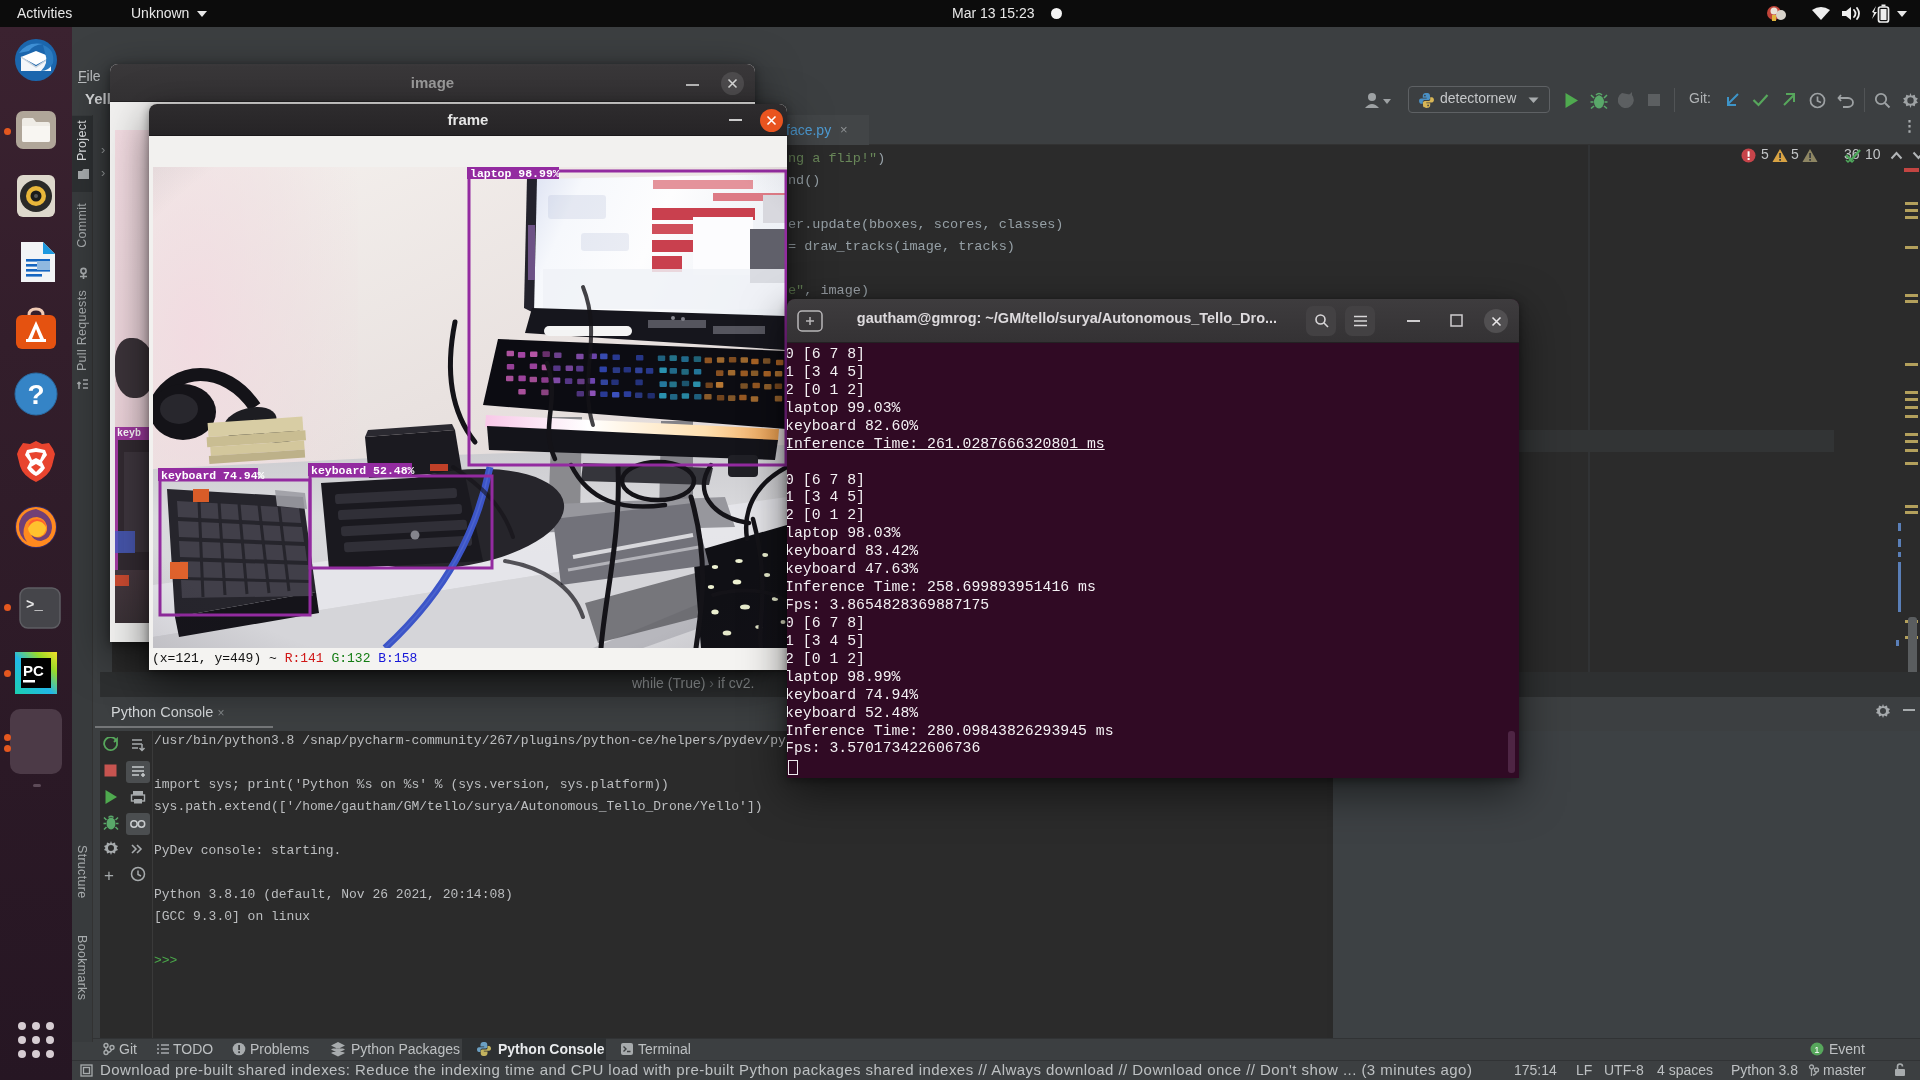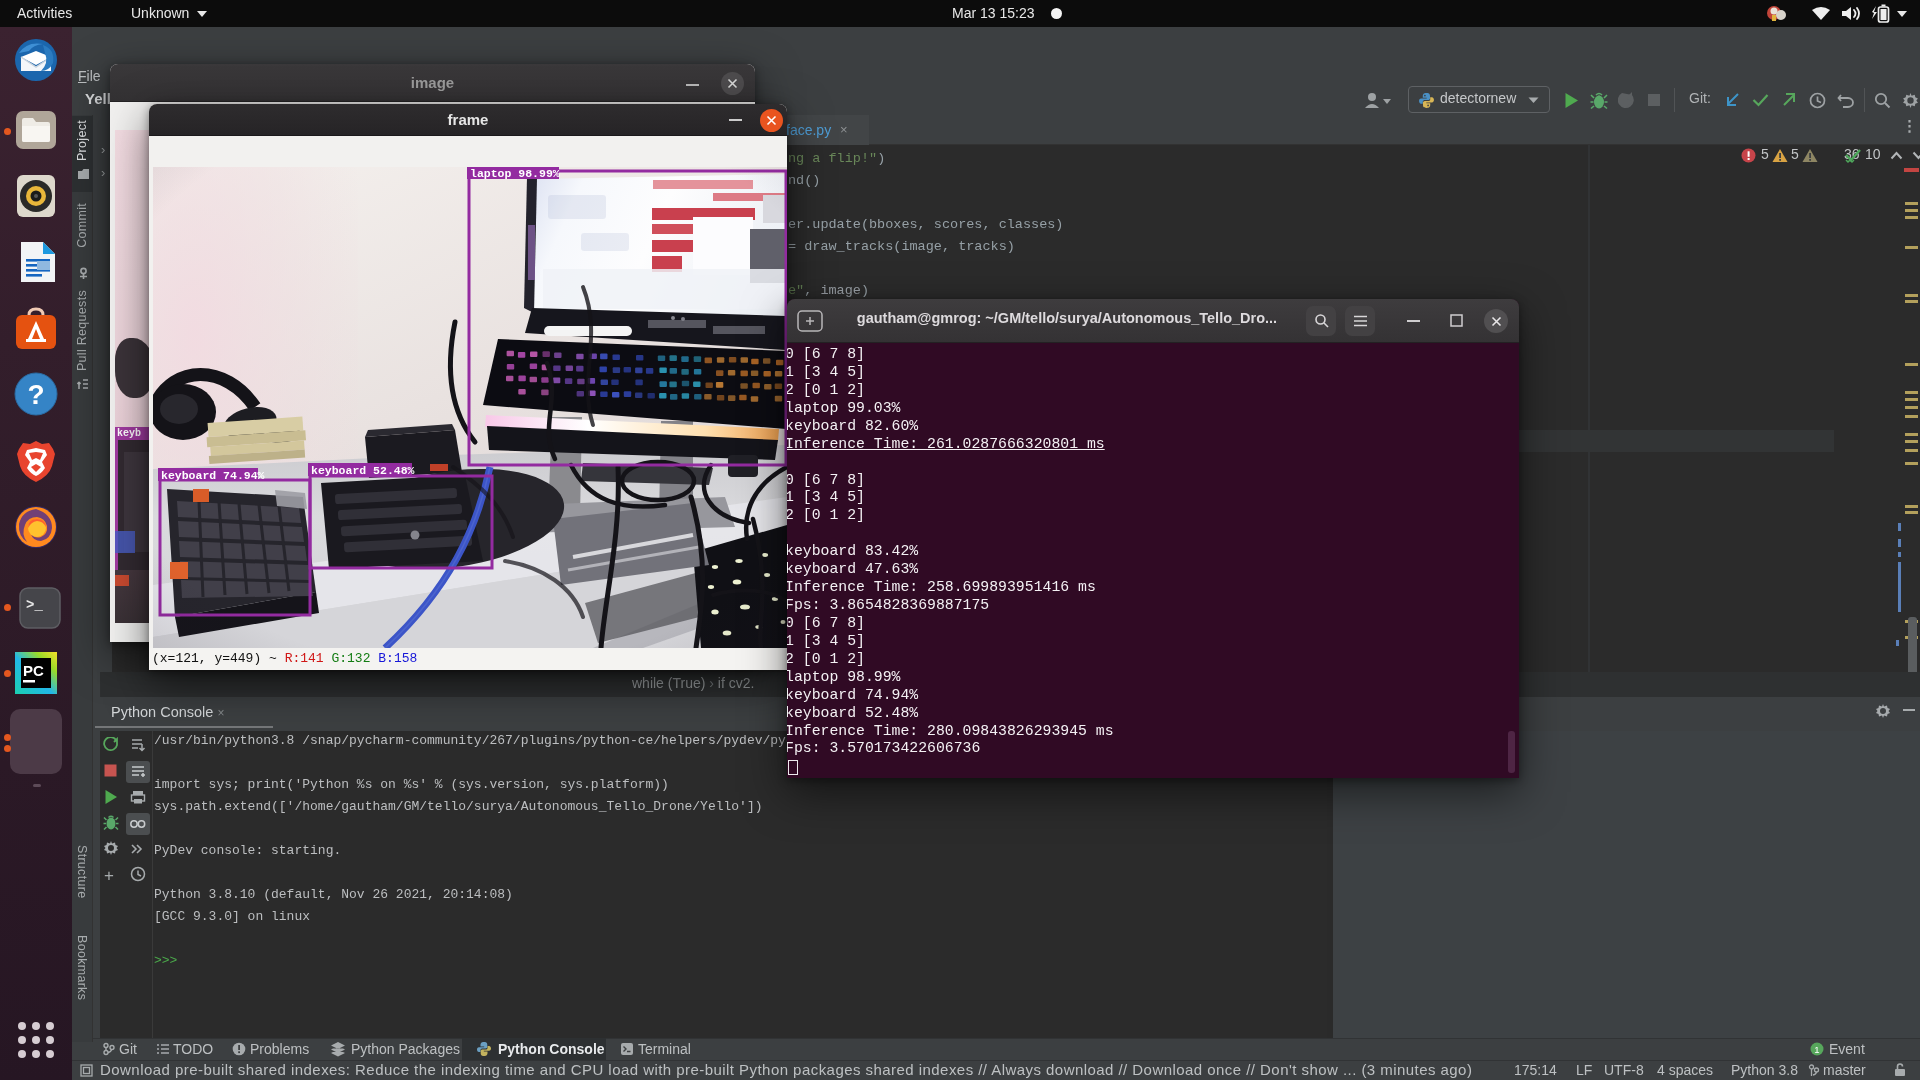--- a/index.html
+++ b/index.html
@@ -818,20 +818,21 @@
   <div id="termtext" class="abs" style="left:0; top:44px; width:732px; height:435px; overflow:hidden;">
       <div class="tline" style="top:3px;">0 [6 7 8]</div>
       <div class="tline" style="top:20.93px;">1 [3 4 5]</div>
       <div class="tline" style="top:38.86px;">2 [0 1 2]</div>
       <div class="tline" style="top:56.79px;">laptop 99.03%</div>
       <div class="tline" style="top:74.72px;">keyboard 82.60%</div>
       <div class="tline" style="top:92.65px;text-decoration:underline;">Inference Time: 261.0287666320801 ms</div>
       <div class="tline" style="top:128.51px;">0 [6 7 8]</div>
       <div class="tline" style="top:146.44px;">1 [3 4 5]</div>
       <div class="tline" style="top:164.37px;">2 [0 1 2]</div>
+      <div class="tline" style="top:182.3px;">laptop 98.03%</div>
       <div class="tline" style="top:200.23px;">keyboard 83.42%</div>
       <div class="tline" style="top:218.16px;">keyboard 47.63%</div>
       <div class="tline" style="top:236.09px;">Inference Time: 258.699893951416 ms</div>
       <div class="tline" style="top:254.01999999999998px;">Fps: 3.8654828369887175</div>
       <div class="tline" style="top:271.95px;">0 [6 7 8]</div>
       <div class="tline" style="top:289.88px;">1 [3 4 5]</div>
       <div class="tline" style="top:307.81px;">2 [0 1 2]</div>
       <div class="tline" style="top:325.74px;">laptop 98.99%</div>
       <div class="tline" style="top:343.67px;">keyboard 74.94%</div>
       <div class="tline" style="top:361.6px;">keyboard 52.48%</div>

